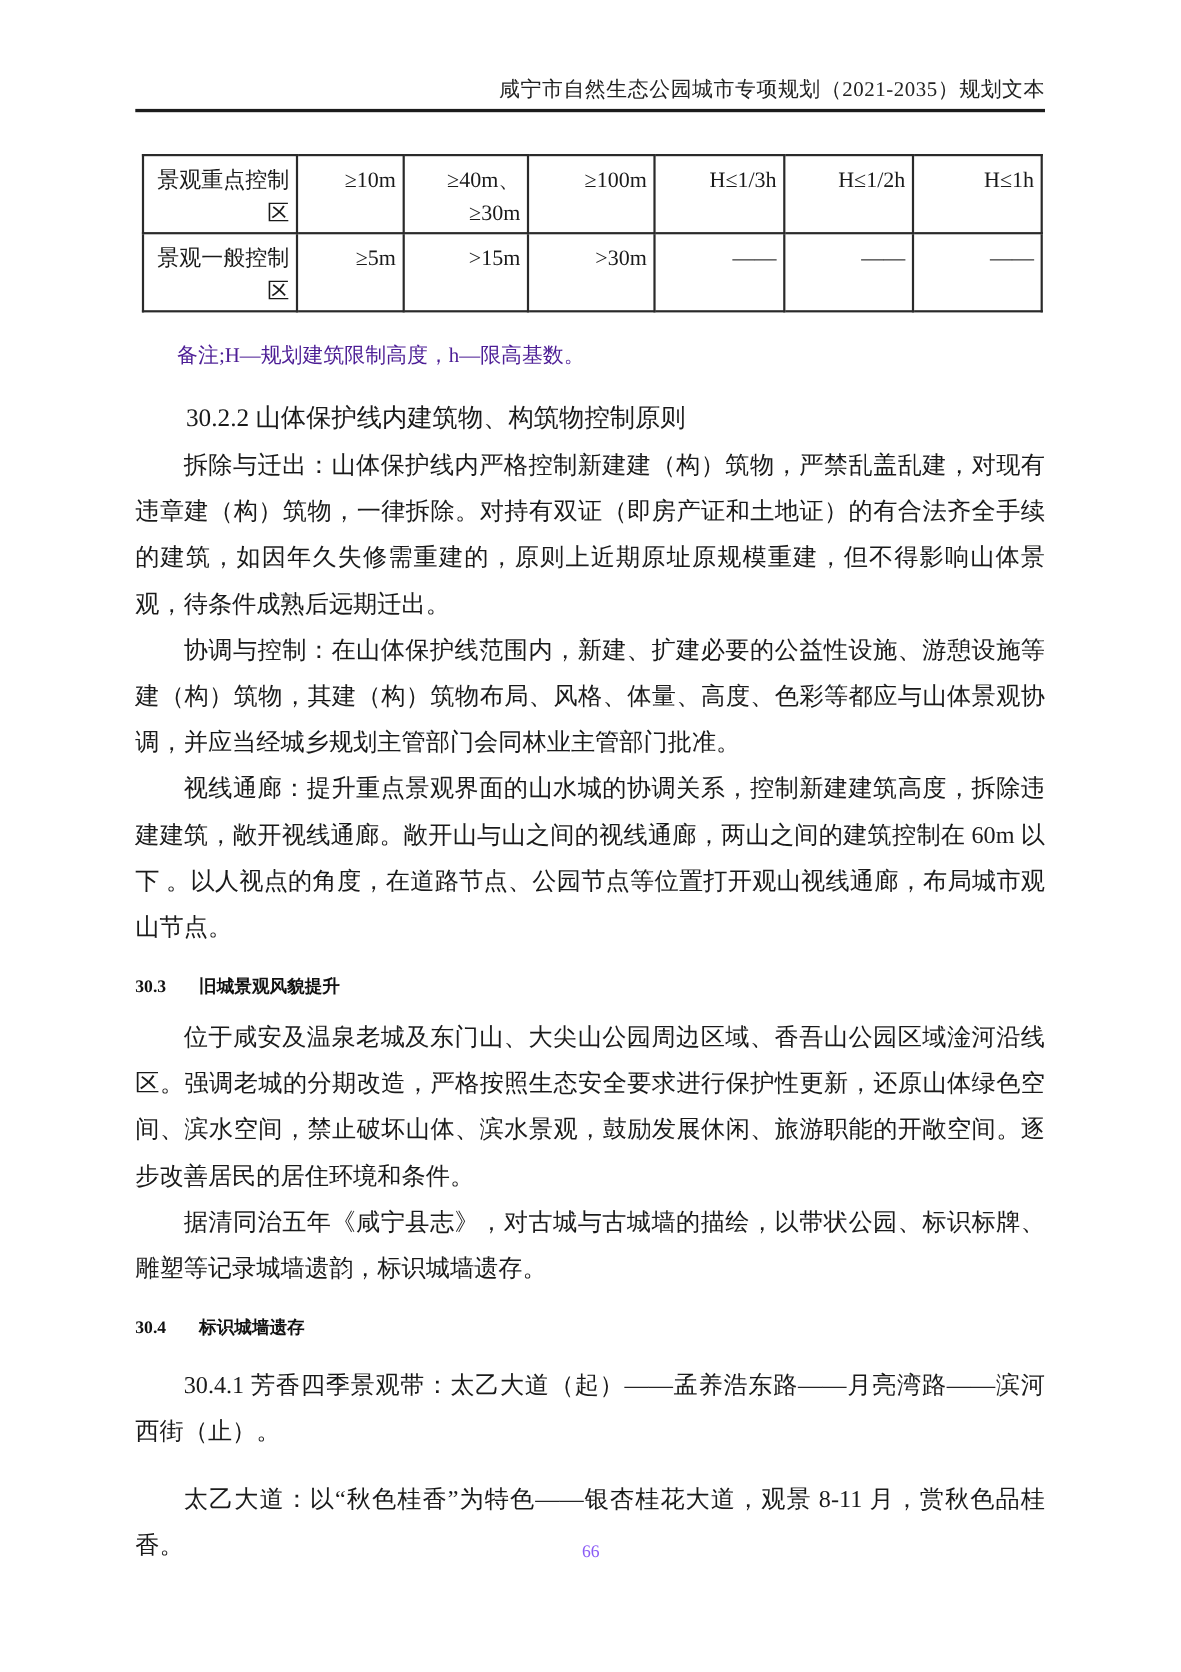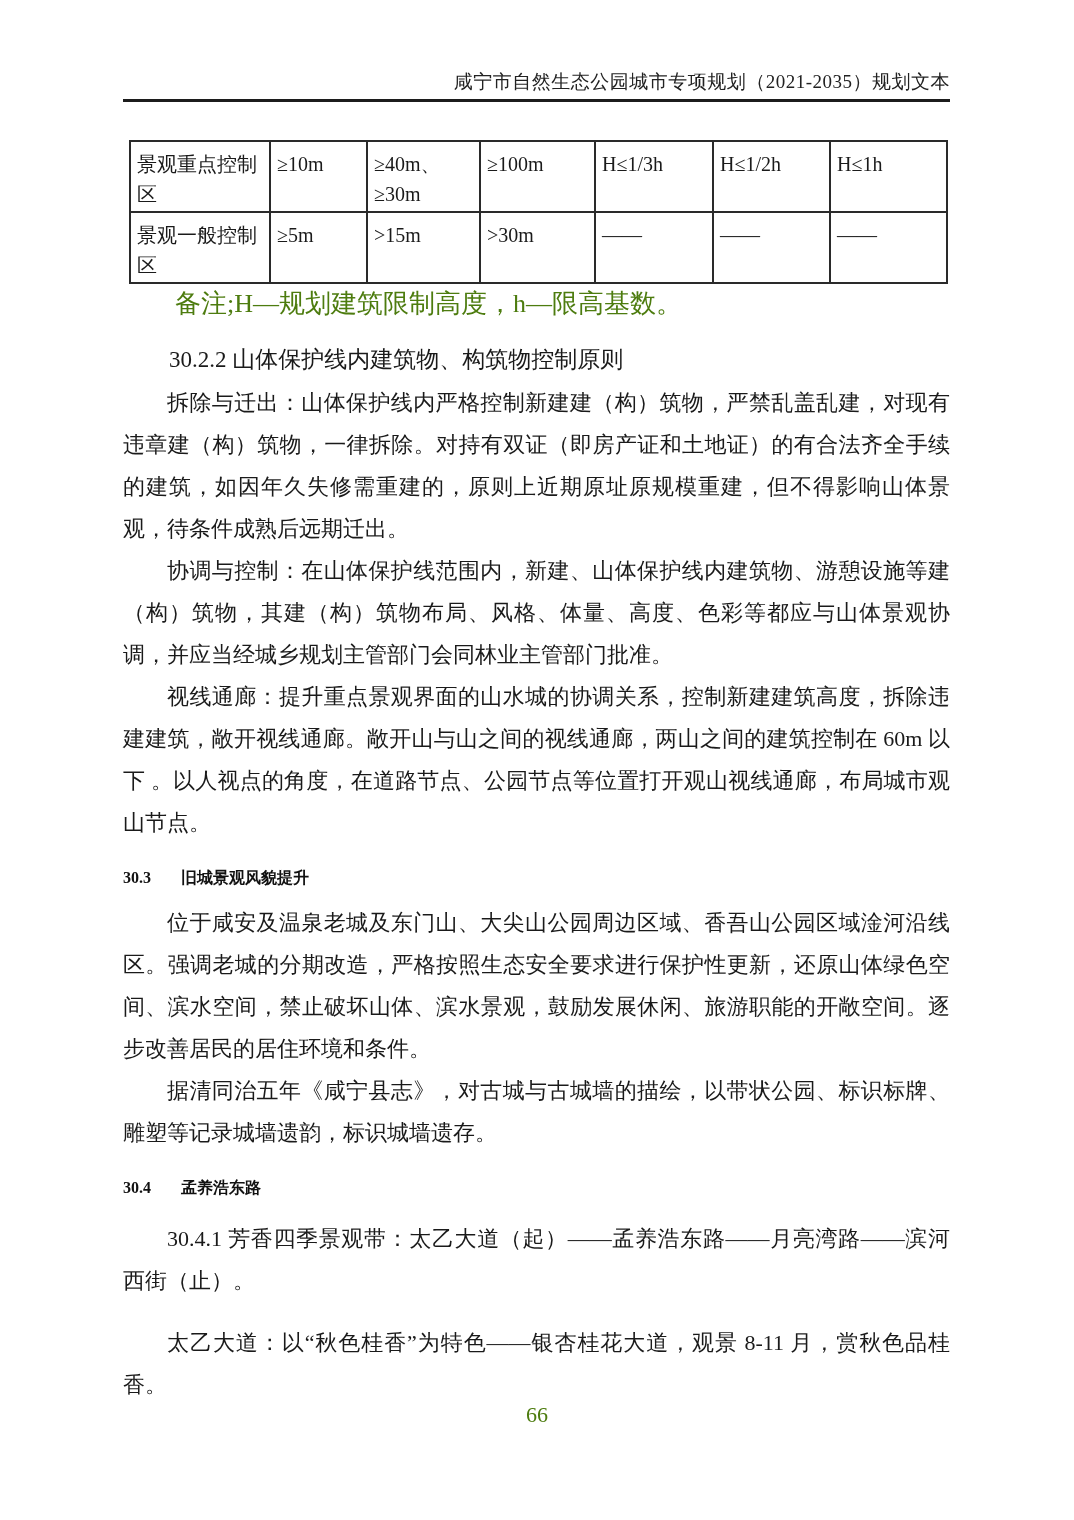--- a/index.html
+++ b/index.html
@@ -32,33 +32,33 @@
     margin-top: 38px;
     margin-left: 6px;
     width: 817px;
     border-collapse: collapse;
     table-layout: fixed;
     font-size: 20px;
     color: #1a1a1a;
   }
   table.ctrl-table td {
     border: 2px solid #2a2a2a;
-    text-align: left;
+    text-align: right;
     vertical-align: top;
     padding: 7px 6px 2px 6px;
     line-height: 30px;
   }
   tr.row-key td { height: 66px; }
   tr.row-general td { height: 52px; }
   .note {
-    margin-top: 0;
-    font-size: 26px;
+    margin-top: 20px;
+    font-size: 19px;
     line-height: 40px;
     text-indent: 2em;
-    color: #4d7c0f;
+    color: #4c1d95;
   }
   .subheading {
     margin-top: 14px;
     font-size: 23px;
     line-height: 44px;
     text-indent: 2em;
     color: #1a1a1a;
   }
   .para {
     font-size: 22px;
@@ -76,22 +76,22 @@
     color: #111111;
   }
   .heading .hnum { display: inline-block; margin-right: 30px; }
   .heading-2 { margin-top: 12px; margin-bottom: 8px; }
   .para-gap { margin-top: 20px; }
   .page-number {
     position: absolute;
     top: 1402px;
     left: 0; right: 0;
     text-align: center;
-    font-size: 22px;
-    color: #4d7c0f;
+    font-size: 16px;
+    color: #8b5cf6;
   }
 </style>
 </head>
 <body>
 
 <div class="page">
 
   <div class="doc-header">
     <span>咸宁市自然生态公园城市专项规划（2021-2035）规划文本</span>
   </div>
@@ -128,34 +128,34 @@
       </tr>
     </tbody>
   </table>
 
   <p class="note">备注;H—规划建筑限制高度，h—限高基数。</p>
 
   <p class="subheading">30.2.2 山体保护线内建筑物、构筑物控制原则</p>
 
   <p class="para">拆除与迁出：山体保护线内严格控制新建建（构）筑物，严禁乱盖乱建，对现有违章建（构）筑物，一律拆除。对持有双证（即房产证和土地证）的有合法齐全手续的建筑，如因年久失修需重建的，原则上近期原址原规模重建，但不得影响山体景观，待条件成熟后远期迁出。</p>
 
-  <p class="para">协调与控制：在山体保护线范围内，新建、山体保护线内建筑物、游憩设施等建（构）筑物，其建（构）筑物布局、风格、体量、高度、色彩等都应与山体景观协调，并应当经城乡规划主管部门会同林业主管部门批准。</p>
+  <p class="para">协调与控制：在山体保护线范围内，新建、扩建必要的公益性设施、游憩设施等建（构）筑物，其建（构）筑物布局、风格、体量、高度、色彩等都应与山体景观协调，并应当经城乡规划主管部门会同林业主管部门批准。</p>
 
   <p class="para">视线通廊：提升重点景观界面的山水城的协调关系，控制新建建筑高度，拆除违建建筑，敞开视线通廊。敞开山与山之间的视线通廊，两山之间的建筑控制在 60m 以下 。以人视点的角度，在道路节点、公园节点等位置打开观山视线通廊，布局城市观山节点。</p>
 
   <h2 class="heading">
     <span class="hnum">30.3</span><span>旧城景观风貌提升</span>
   </h2>
 
   <p class="para">位于咸安及温泉老城及东门山、大尖山公园周边区域、香吾山公园区域淦河沿线区。强调老城的分期改造，严格按照生态安全要求进行保护性更新，还原山体绿色空间、滨水空间，禁止破坏山体、滨水景观，鼓励发展休闲、旅游职能的开敞空间。逐步改善居民的居住环境和条件。</p>
 
   <p class="para">据清同治五年《咸宁县志》，对古城与古城墙的描绘，以带状公园、标识标牌、雕塑等记录城墙遗韵，标识城墙遗存。</p>
 
   <h2 class="heading heading-2">
-    <span class="hnum">30.4</span><span>孟养浩东路</span>
+    <span class="hnum">30.4</span><span>标识城墙遗存</span>
   </h2>
 
   <p class="para">30.4.1 芳香四季景观带：太乙大道（起）——孟养浩东路——月亮湾路——滨河西街（止）。</p>
 
   <p class="para para-gap">太乙大道：以“秋色桂香”为特色——银杏桂花大道，观景 8-11 月，赏秋色品桂香。</p>
 
   <div class="page-number">66</div>
 
 </div>
 

